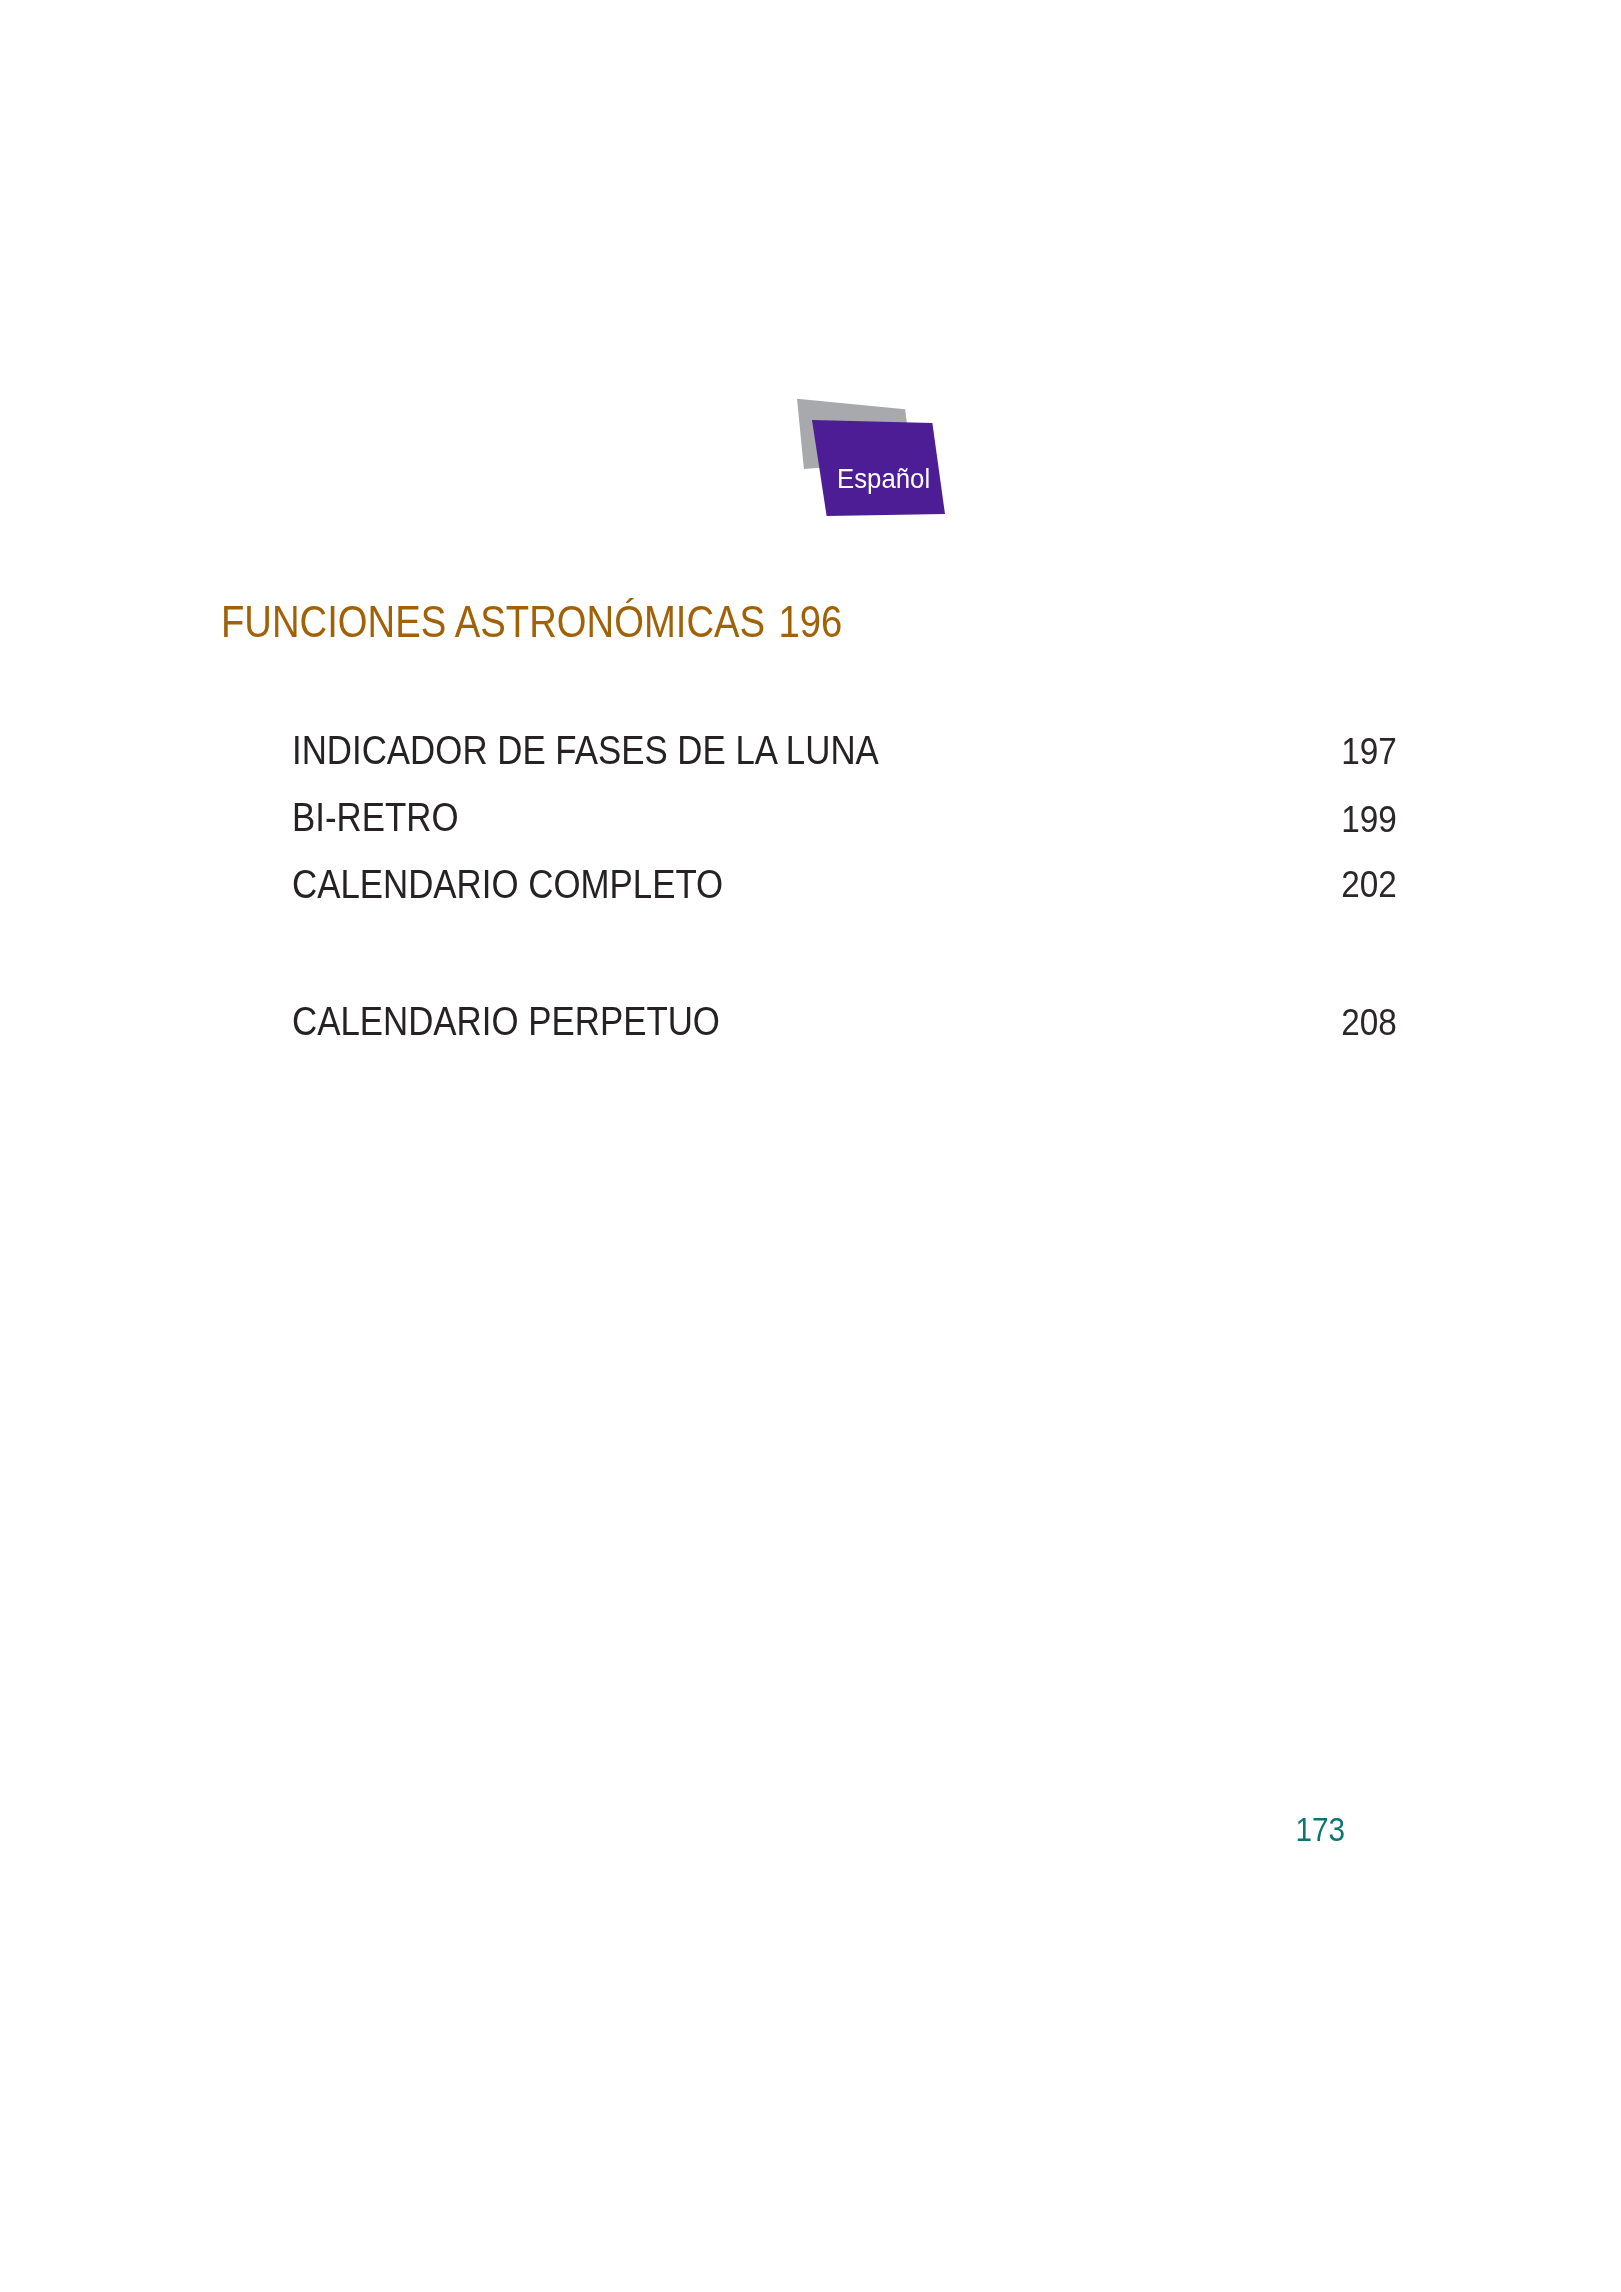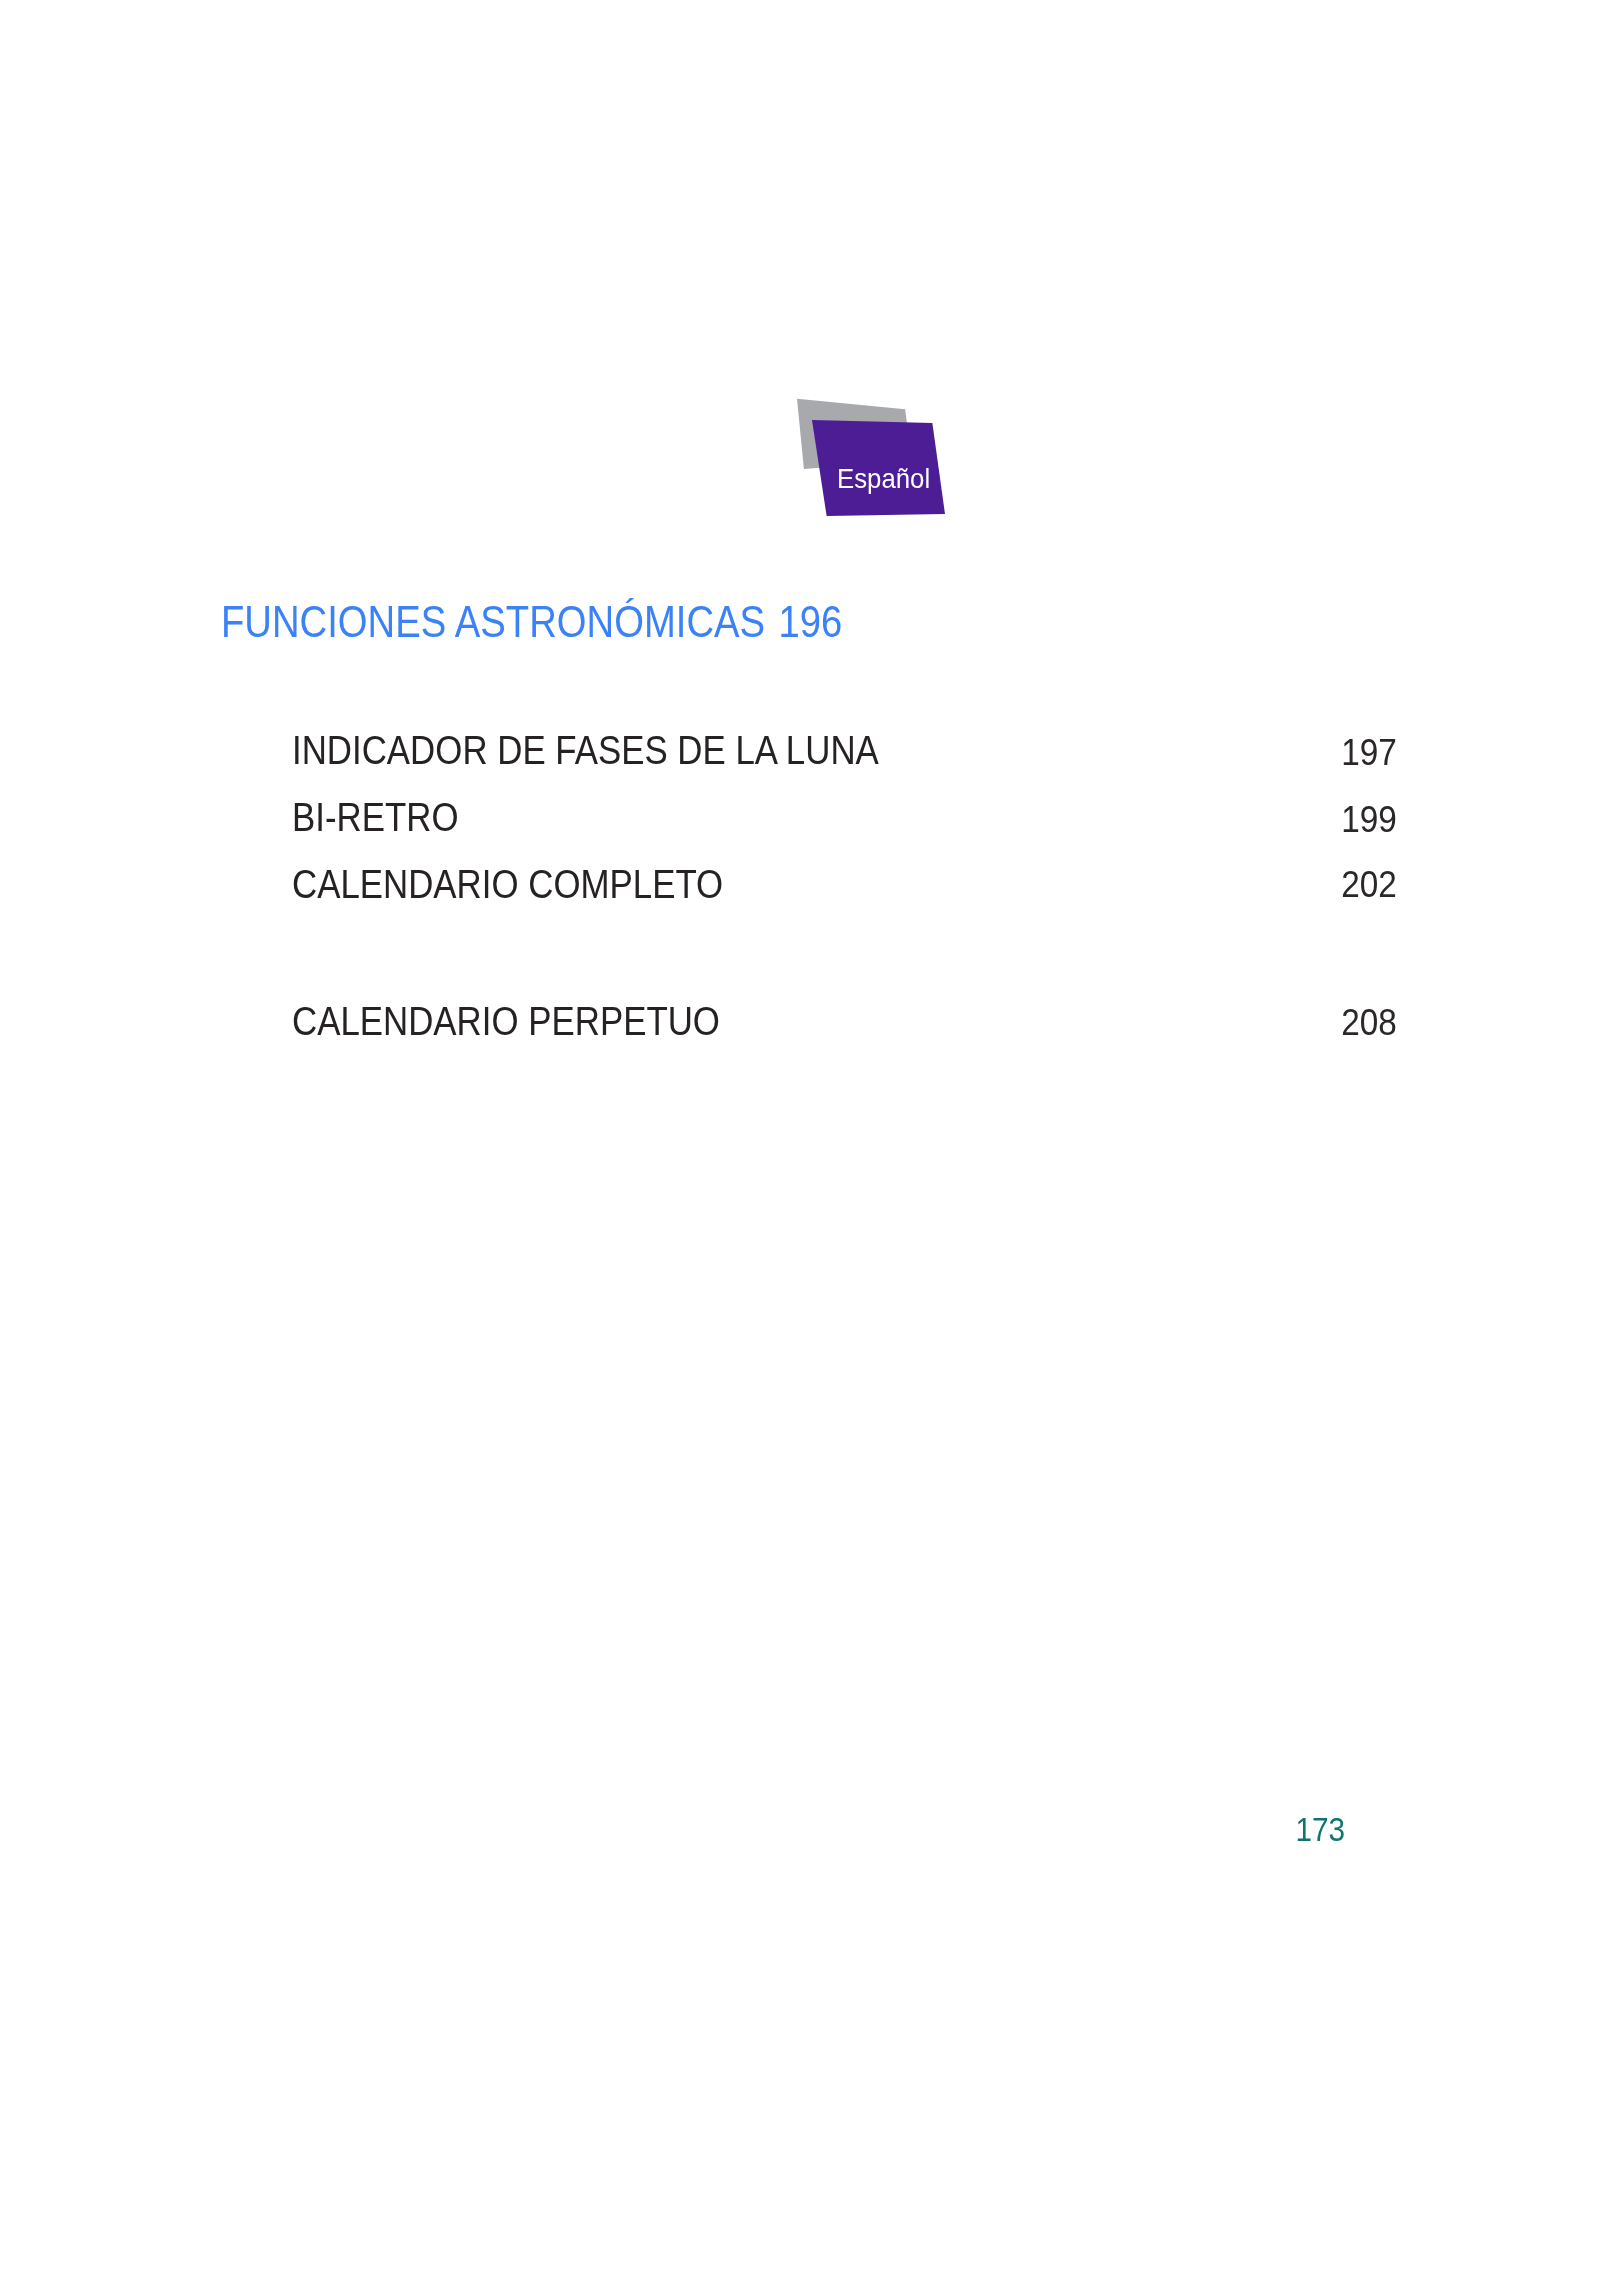--- a/index.html
+++ b/index.html
@@ -51,21 +51,21 @@
     white-space: nowrap;
   }
 
   
   .heading {
     position: absolute;
     left: 221px;
     top: 599px;
     font-size: 45px;
     line-height: 1;
-    color: #3b82f6;
+    color: #a16207;
     white-space: nowrap;
   }
   .heading .squeeze {
     display: inline-block;
     transform: scaleX(0.85);
     transform-origin: 0 50%;
     white-space: nowrap;
   }
   .heading .pagenum {
     margin-left: 15.7px;
@@ -89,21 +89,21 @@
   }
   .toc-row .num {
     font-size: 37px;
     line-height: 1;
     display: inline-block;
     transform: scaleX(0.9);
     transform-origin: 100% 50%;
     color: #2b2729;
   }
   .row-0 { left: 406px; top: 667px;  width: 1099px; }
-  .row-1 { left: 292px; top: 730px;  width: 1105px; align-items: flex-end; }
+  .row-1 { left: 292px; top: 730px;  width: 1105px; }
   .row-2 { left: 292px; top: 797px;  width: 1105px; align-items: flex-end; }
   .row-3 { left: 292px; top: 864px;  width: 1105px; align-items: center; }
   .row-4 { left: 292px; top: 926px;  width: 1105px; }
   .row-5 { left: 292px; top: 989px; width: 1105px; margin-top: 12px; }
 
   
   .folio {
     position: absolute;
     left: 1149px;
     top: 1813px;

